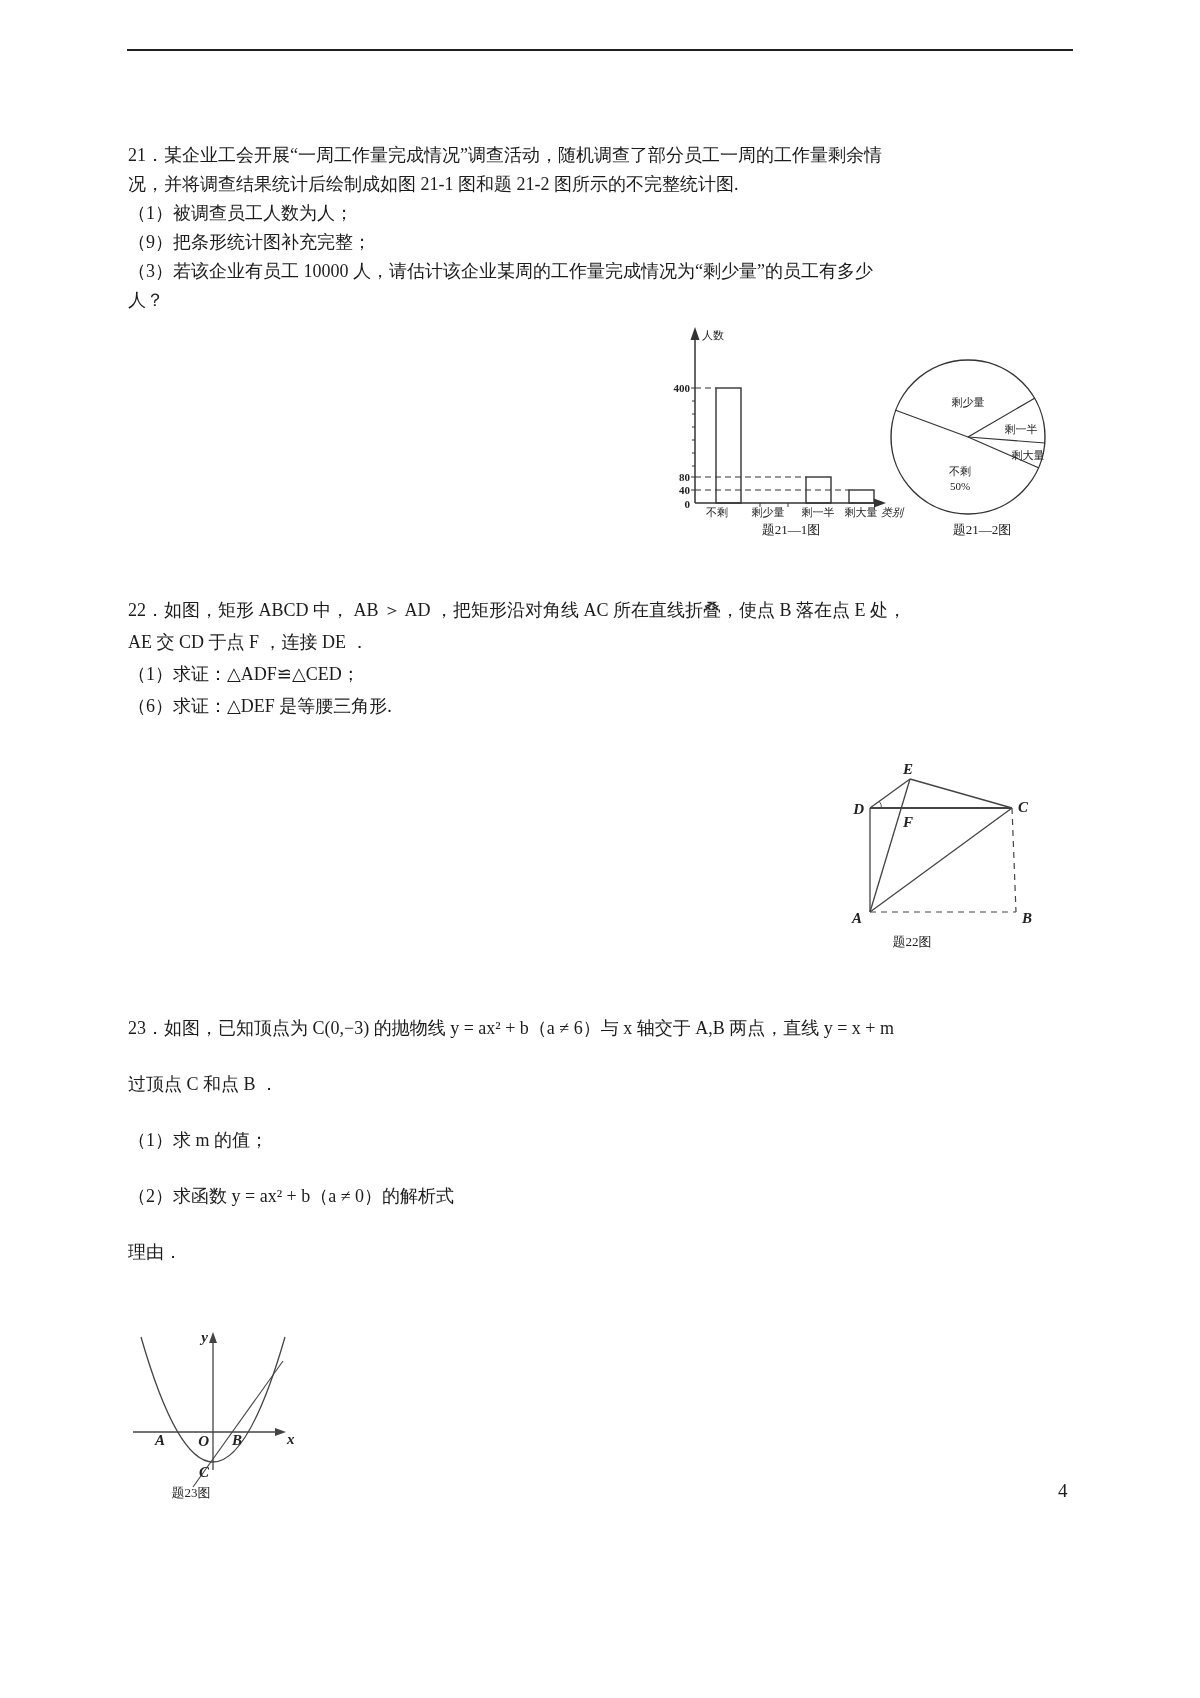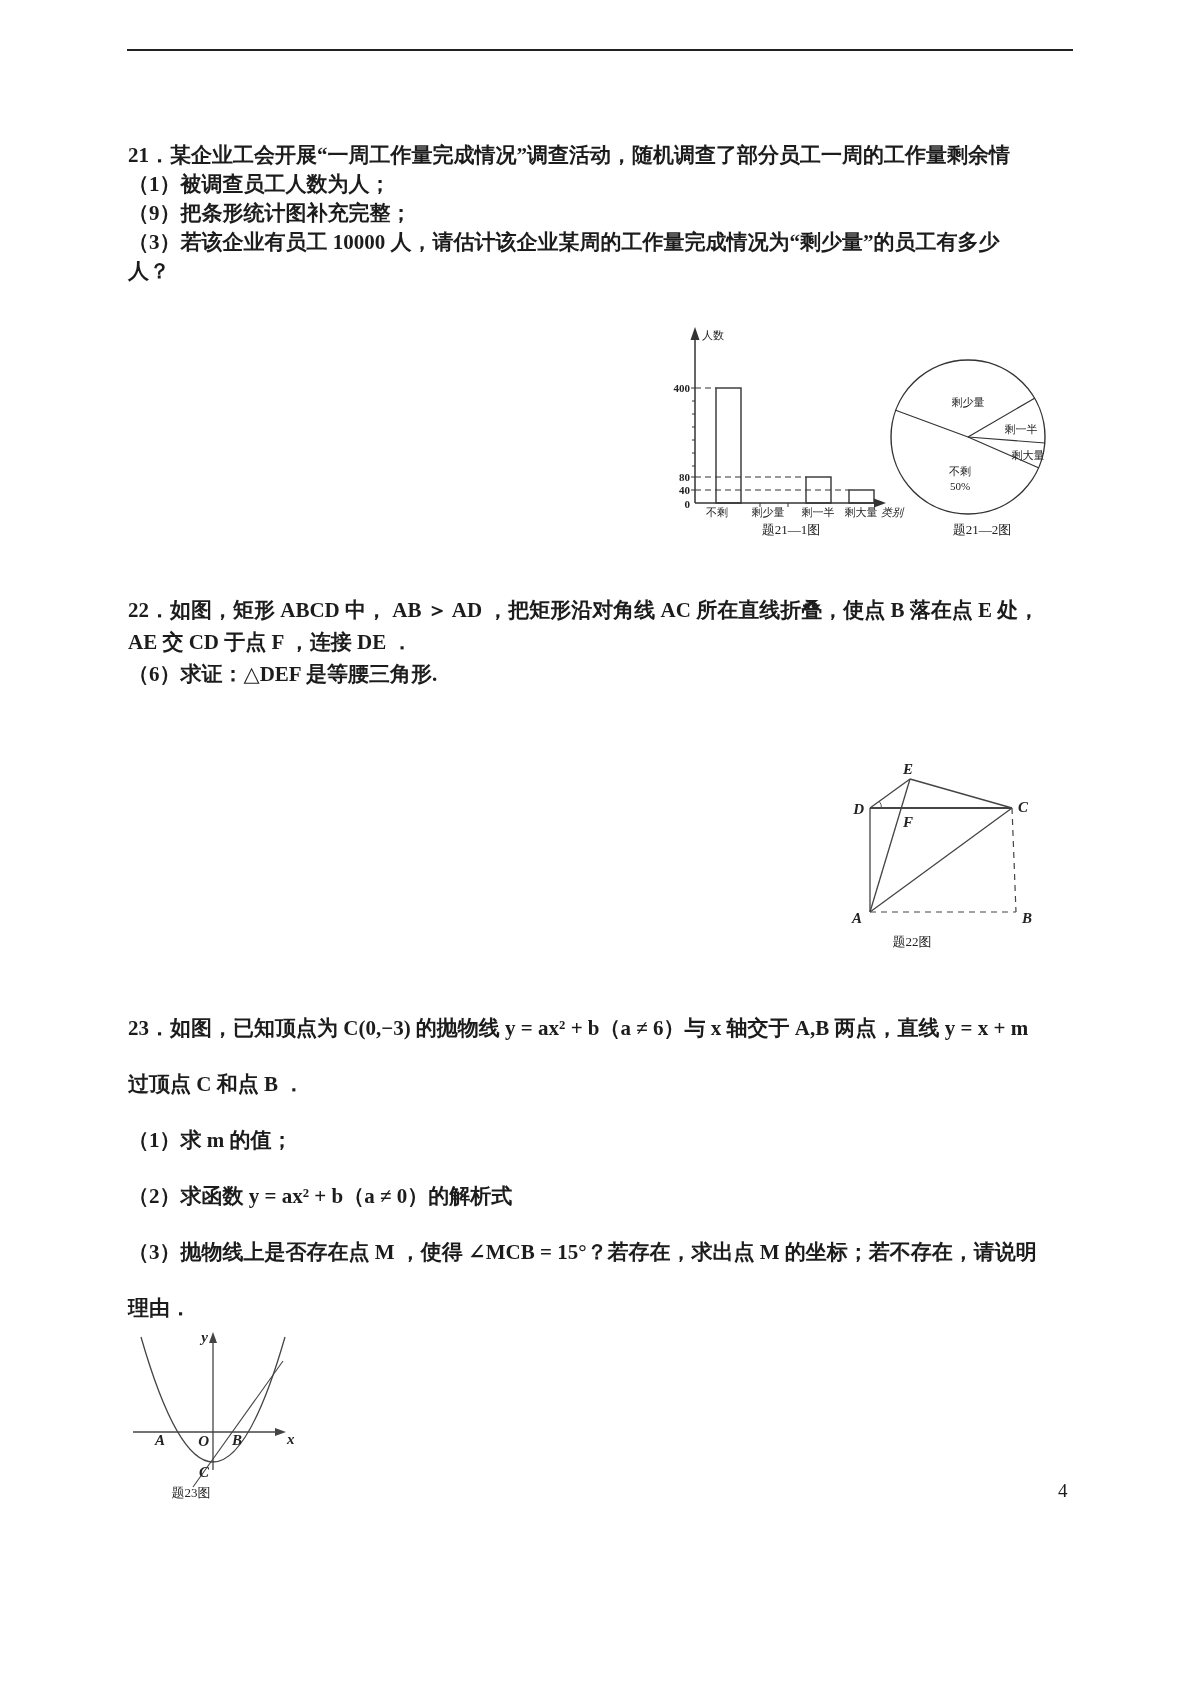--- a/index.html
+++ b/index.html
@@ -6,21 +6,21 @@
   .page{
     position:relative;
     width:1200px;height:1698px;
     margin:0 auto;
     background:#ffffff;
     font-family:"Liberation Serif","DejaVu Serif",serif;
     color:#1c1c1c;
     overflow:hidden;
   }
   .rule{position:absolute;background:#222;}
-  .tblock{position:absolute;font-size:21px;font-weight:bold;}
+  .tblock{position:absolute;font-size:18px;}
   .tblock .line{white-space:nowrap;}
   .q21{top:141px;left:128px;width:960px;line-height:29px;}
   .q22{top:594px;left:128px;width:960px;line-height:32px;}
   .q23{top:1000px;left:128px;width:980px;line-height:56px;}
   .figsvg{position:absolute;}
   .pagenum{position:absolute;top:1480px;left:1058px;font-size:19px;}
   svg text{fill:#222;font-family:"Liberation Serif","DejaVu Serif",serif;}
   .cn{font-size:11px;}
   .cap{font-size:13px;}
   .var{font-style:italic;font-size:15px;font-weight:bold;}
@@ -28,20 +28,21 @@
 </style>
 </head>
 <body>
 
 <div class="page">
 
   <div class="rule" style="top:49px;left:127px;width:946px;height:2px;"></div>
 
   <div class="tblock q21">
     <div class="line">21．某企业工会开展“一周工作量完成情况”调查活动，随机调查了部分员工一周的工作量剩余情</div>
+    <div class="line">况，并将调查结果统计后绘制成如图 21-1 图和题 21-2 图所示的不完整统计图.</div>
     <div class="line">（1）被调查员工人数为人；</div>
     <div class="line">（9）把条形统计图补充完整；</div>
     <div class="line">（3）若该企业有员工 10000 人，请估计该企业某周的工作量完成情况为“剩少量”的员工有多少</div>
     <div class="line">人？</div>
   </div>
 
   <svg class="figsvg" style="left:600px;top:318px;" width="480" height="232" viewBox="600 318 480 232">
 
     <line x1="695" y1="503" x2="695" y2="334" stroke="#333" stroke-width="1.5"></line>
     <polygon points="695,327 690.5,340 699.5,340" fill="#333"></polygon>
@@ -96,20 +97,21 @@
     <text class="cn" x="1021" y="433" text-anchor="middle">剩一半</text>
     <text class="cn" x="1028" y="459" text-anchor="middle">剩大量</text>
     <text class="cn" x="960" y="475" text-anchor="middle">不剩</text>
     <text class="cn" x="960" y="490" text-anchor="middle">50%</text>
     <text class="cap" x="982" y="534" text-anchor="middle">题21—2图</text>
   </svg>
 
   <div class="tblock q22">
     <div class="line">22．如图，矩形 ABCD 中， AB ＞ AD ，把矩形沿对角线 AC 所在直线折叠，使点 B 落在点 E 处，</div>
     <div class="line">AE 交 CD 于点 F ，连接 DE ．</div>
+    <div class="line">（1）求证：△ADF≌△CED；</div>
     <div class="line">（6）求证：△DEF 是等腰三角形.</div>
   </div>
 
   <svg class="figsvg" style="left:820px;top:690px;" width="240" height="270" viewBox="820 690 240 270">
     <g stroke="#444" stroke-width="1.3" fill="none">
       <line x1="870" y1="808" x2="1012" y2="808" stroke-width="1.9"></line>
       <line x1="870" y1="808" x2="870" y2="912"></line>
       <line x1="870" y1="912" x2="1012" y2="808"></line>
       <line x1="870" y1="912" x2="910" y2="779"></line>
       <line x1="910" y1="779" x2="1012" y2="808"></line>
@@ -127,21 +129,20 @@
     <text class="var" x="862" y="923" text-anchor="end">A</text>
     <text class="var" x="1022" y="923" text-anchor="start">B</text>
     <text class="cap" x="912" y="946" text-anchor="middle">题22图</text>
   </svg>
 
   <div class="tblock q23">
     <div class="line">23．如图，已知顶点为 C(0,−3) 的抛物线 y = ax² + b（a ≠ 6）与 x 轴交于 A,B 两点，直线 y = x + m</div>
     <div class="line">过顶点 C 和点 B ．</div>
     <div class="line">（1）求 m 的值；</div>
     <div class="line">（2）求函数 y = ax² + b（a ≠ 0）的解析式</div>
-    <div class="line">（3）抛物线上是否存在点 M ，使得 ∠MCB = 15°？若存在，求出点 M 的坐标；若不存在，请说明</div>
     <div class="line">理由．</div>
   </div>
 
   <svg class="figsvg" style="left:125px;top:1325px;" width="185" height="180" viewBox="125 1325 185 180">
     <line x1="213" y1="1470" x2="213" y2="1338" stroke="#444" stroke-width="1.3"></line>
     <polygon points="213,1332 209,1343 217,1343" fill="#444"></polygon>
     <line x1="133" y1="1432" x2="279" y2="1432" stroke="#444" stroke-width="1.3"></line>
     <polygon points="286,1432 275,1428 275,1436" fill="#444"></polygon>
     <path d="M 141,1337 Q 213,1587 285,1337" fill="none" stroke="#444" stroke-width="1.3"></path>
     <line x1="193" y1="1487" x2="283" y2="1361" stroke="#444" stroke-width="1.1"></line>

